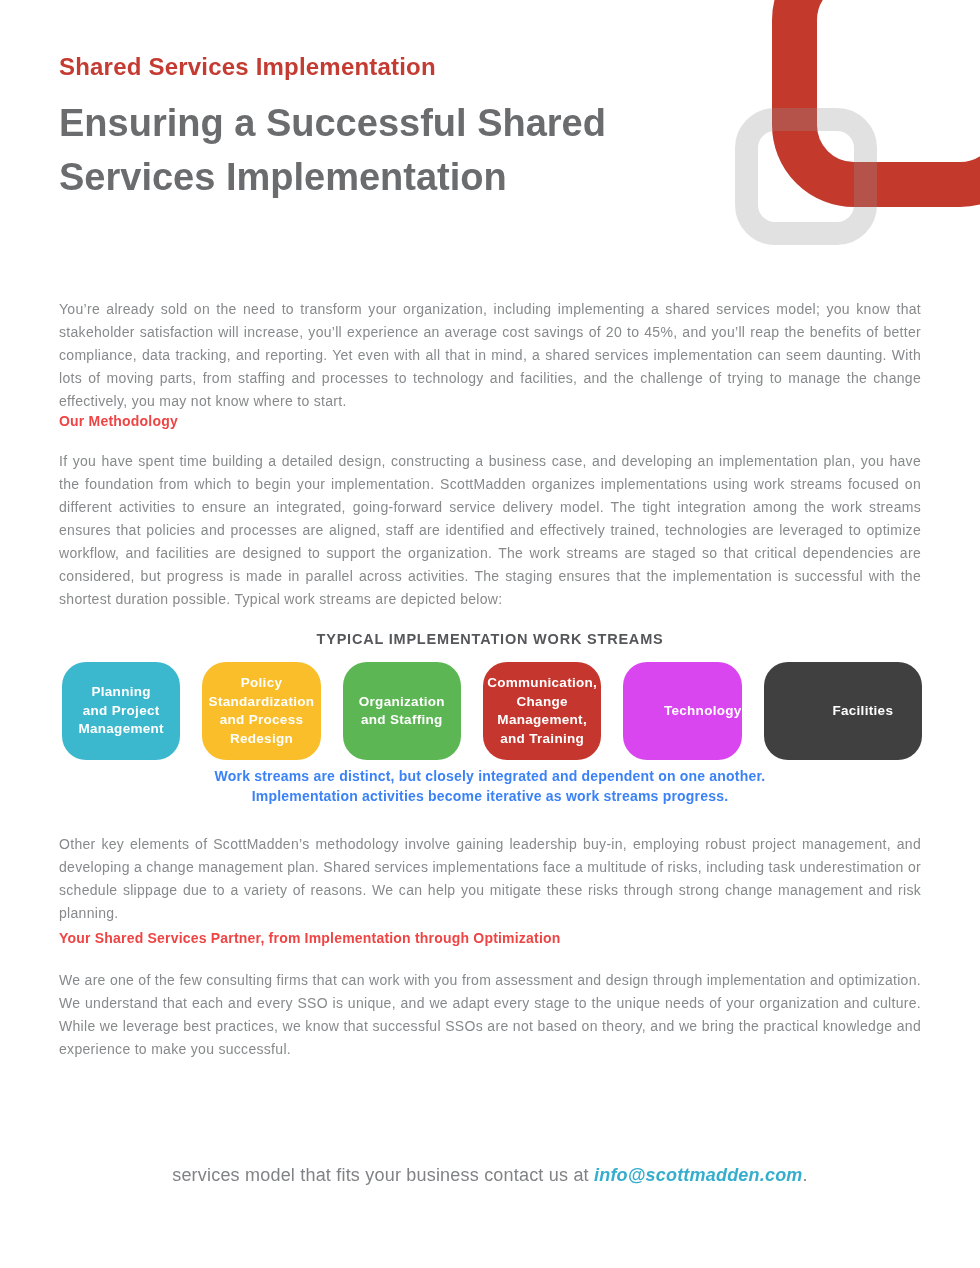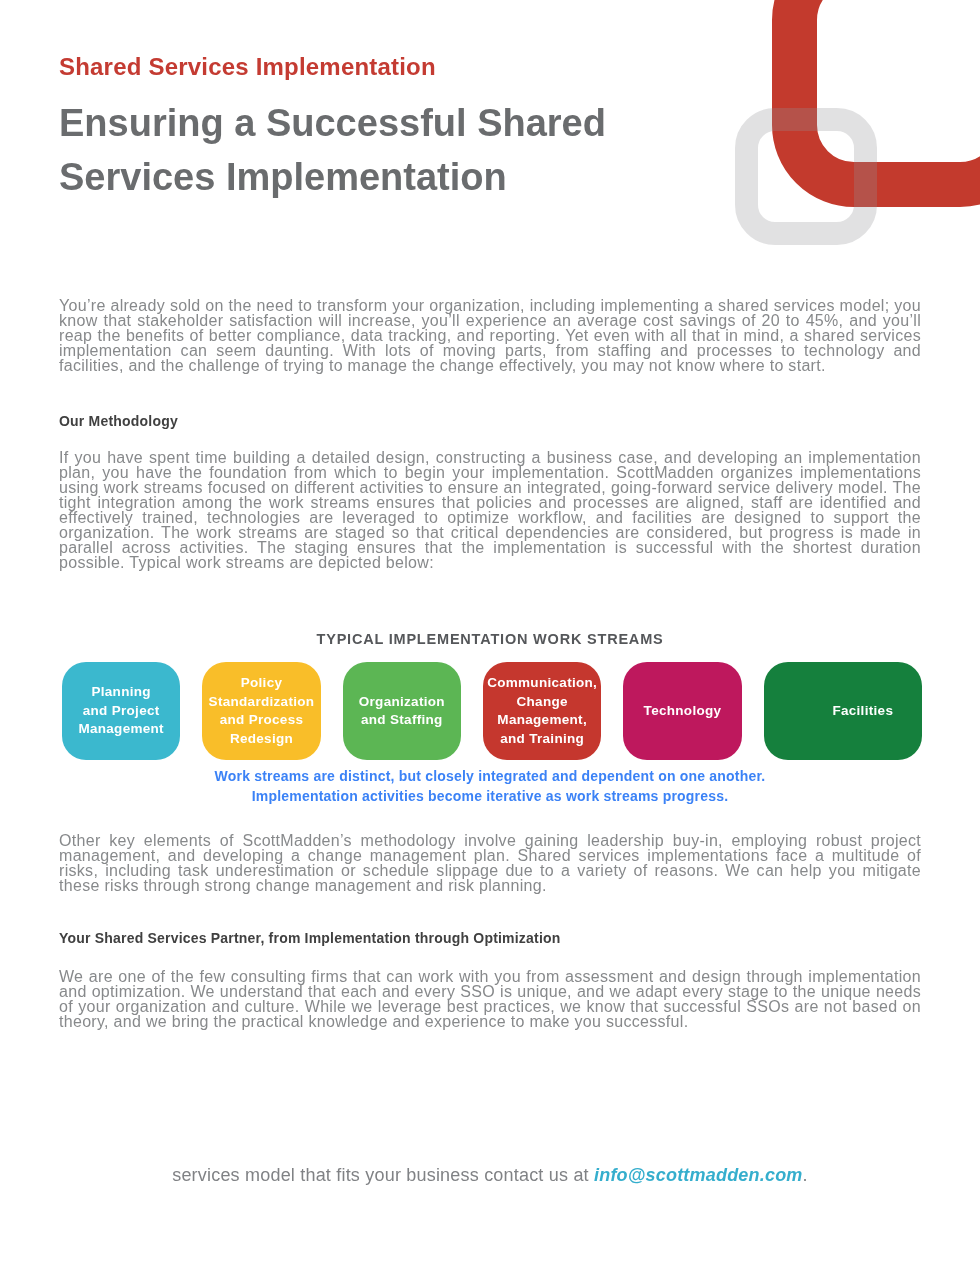--- a/index.html
+++ b/index.html
@@ -40,37 +40,37 @@
     color: #c43b32;
   }
   .doc-title {
     top: 96px;
     font-size: 38px;
     line-height: 54px;
     font-weight: 700;
     color: #6a6c6e;
   }
   .body-text {
-    font-size: 16px;
-    line-height: 15px;
+    font-size: 14px;
+    line-height: 23px;
     letter-spacing: 0.3px;
     color: #87898b;
     text-align: justify;
   }
   .p-intro       { top: 298px; }
   .h-methodology { top: 413px; }
   .p-methodology { top: 450px; }
   .p-other       { top: 833px; }
   .h-partner     { top: 930px; }
   .p-partner     { top: 969px; }
   .section-heading {
     font-size: 14px;
     font-weight: 700;
     letter-spacing: 0.2px;
-    color: #404040;
+    color: #ef4444;
   }
 
   .diagram-title {
     top: 631px;
     text-align: center;
     font-size: 14.5px;
     font-weight: 700;
     letter-spacing: 0.8px;
     color: #55575a;
   }
@@ -156,24 +156,24 @@
     <div class="ws-box" style="background: rgb(92, 182, 84);">
       <span>Organization</span>
       <span>and Staffing</span>
     </div>
     <div class="ws-box" style="background: rgb(197, 55, 46);">
       <span>Communication,</span>
       <span>Change</span>
       <span>Management,</span>
       <span>and Training</span>
     </div>
-    <div class="ws-box" style="background: #be185d;">
+    <div class="ws-box" style="background: #d946ef; align-items: flex-end;">
       <span>Technology</span>
     </div>
-    <div class="ws-box" style="background: #15803d; padding-left: 40px;">
+    <div class="ws-box" style="background: #404040; padding-left: 40px;">
       <span>Facilities</span>
     </div>
   </div>
 
   <div class="block caption">
     <div>Work streams are distinct, but closely integrated and dependent on one another.</div>
     <div>Implementation activities become iterative as work streams progress.</div>
   </div>
 
   <p class="block body-text p-other">Other key elements of ScottMadden’s methodology involve gaining leadership buy-in, employing robust project management, and developing a change management plan. Shared services implementations face a multitude of risks, including task underestimation or schedule slippage due to a variety of reasons. We can help you mitigate these risks through strong change management and risk planning.</p>

